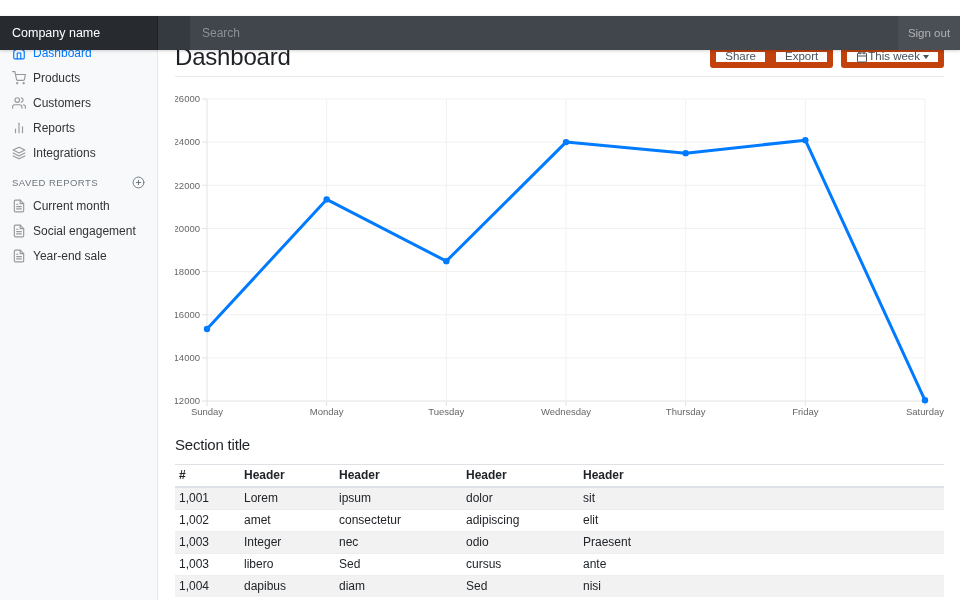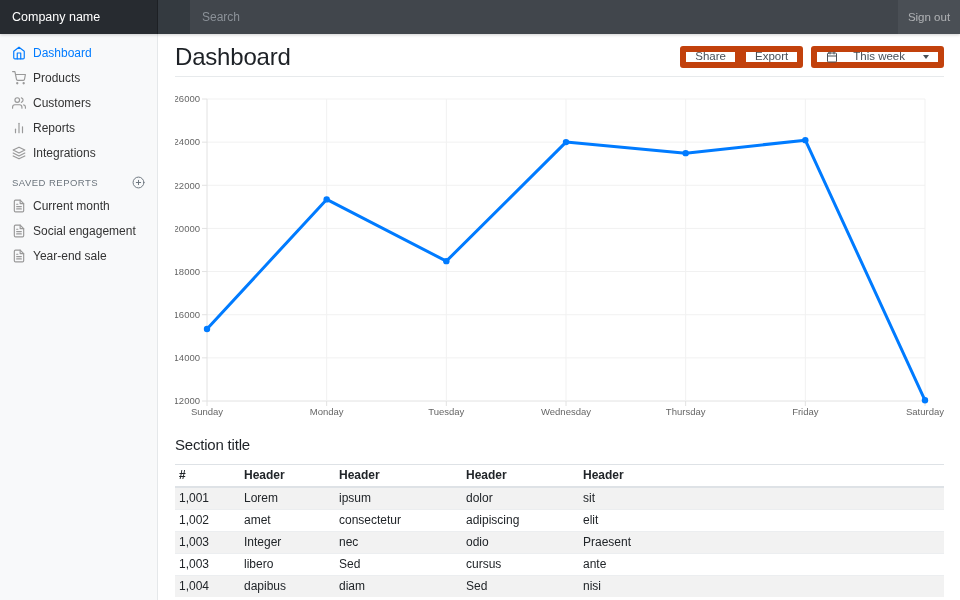--- a/index.html
+++ b/index.html
@@ -4,21 +4,21 @@
 <style>
   * { margin:0; padding:0; box-sizing:border-box; }
   html,body { width:960px; height:600px; overflow:hidden; }
   body {
     font-family:"Liberation Sans","DejaVu Sans",sans-serif;
     font-size:12px; color:#212529; background:#fff; position:relative;
   }
 
   
   .navbar {
-    position:absolute; top:0; left:0; width:960px; height:34px;
+    position:absolute; top:16px; left:0; width:960px; height:34px;
     display:flex; align-items:stretch; background:#343a40;
     box-shadow:0 1px 3px rgba(0,0,0,.18); z-index:20;
   }
   .brand {
     width:158px; flex:none; background:#272b30; color:#fff;
     display:flex; align-items:center; padding-left:12px;
     font-size:12.5px; text-decoration:none;
     box-shadow:inset -1px 0 0 rgba(0,0,0,.25);
   }
   .search {
@@ -67,21 +67,21 @@
   h1 { font-size:24px; line-height:26px; font-weight:500; color:#1d2126; letter-spacing:-.2px; }
   .toolbar { display:flex; align-items:center; }
   .btn {
     font-family:inherit; font-size:11.5px; color:#495057; background:#fff;
     border:6px solid #c2410c; border-radius:3px; padding:3px 9px; height:22px;
     display:inline-flex; align-items:center; cursor:pointer; line-height:1;
   }
   .btn-group { display:inline-flex; }
   .btn-group .btn:first-child { border-radius:3px 0 0 3px; }
   .btn-group .btn:last-child { border-radius:0 3px 3px 0; margin-left:-1px; }
-  .btn-week { margin-left:8px; gap:15px; }
+  .btn-week { margin-left:8px; gap:0; }
   .btn-week .ic { width:12px; height:12px; color:#495057; display:flex; }
   .btn-week .ic svg { width:100%; height:100%; stroke:currentColor; fill:none;
     stroke-width:2; stroke-linecap:round; stroke-linejoin:round; }
   .caret {
     width:0; height:0; margin-left:3px;
     border-left:3.5px solid transparent; border-right:3.5px solid transparent;
     border-top:4px solid #495057;
   }
 
   

